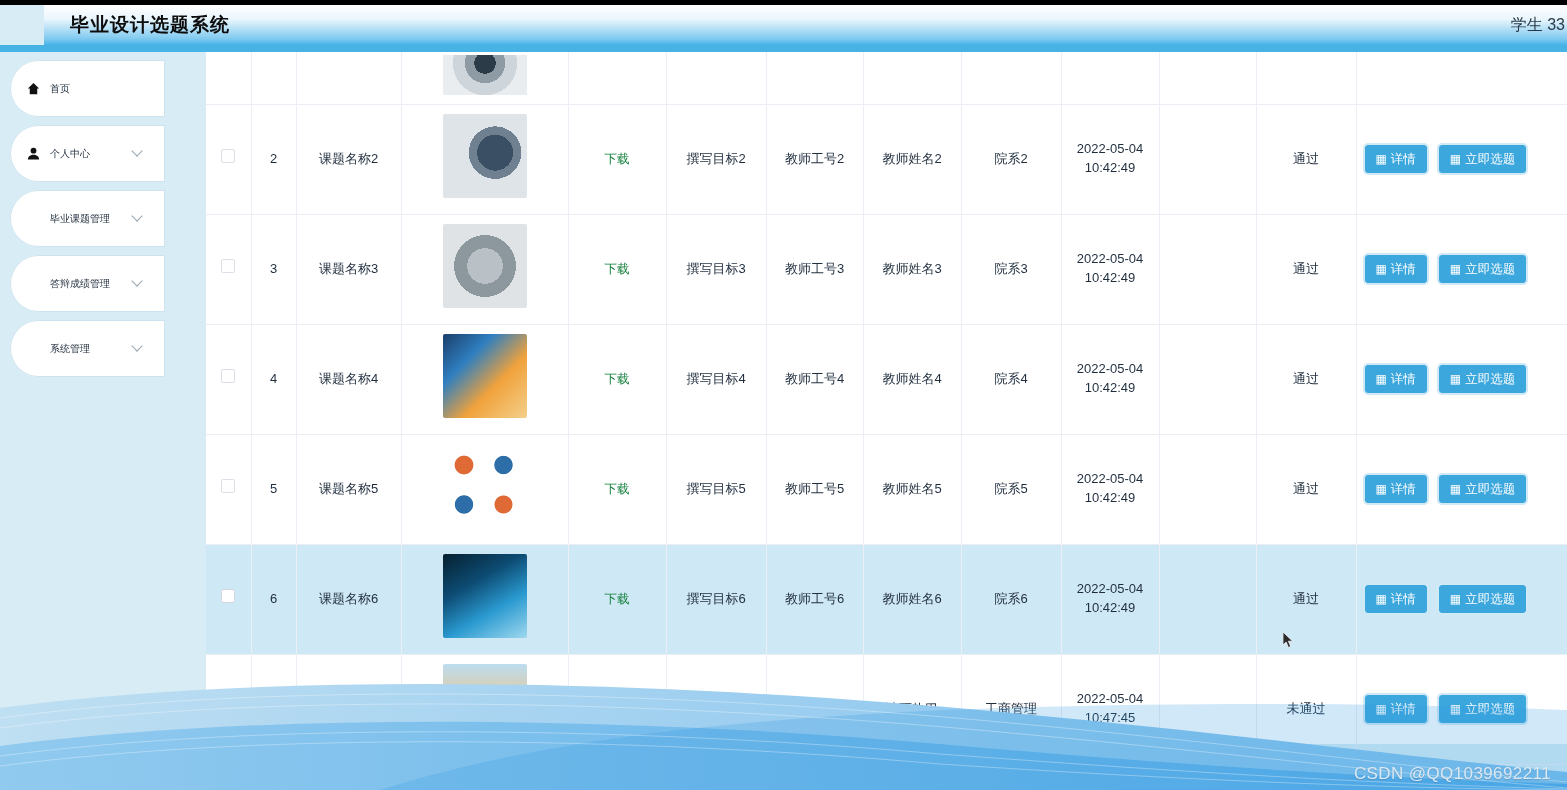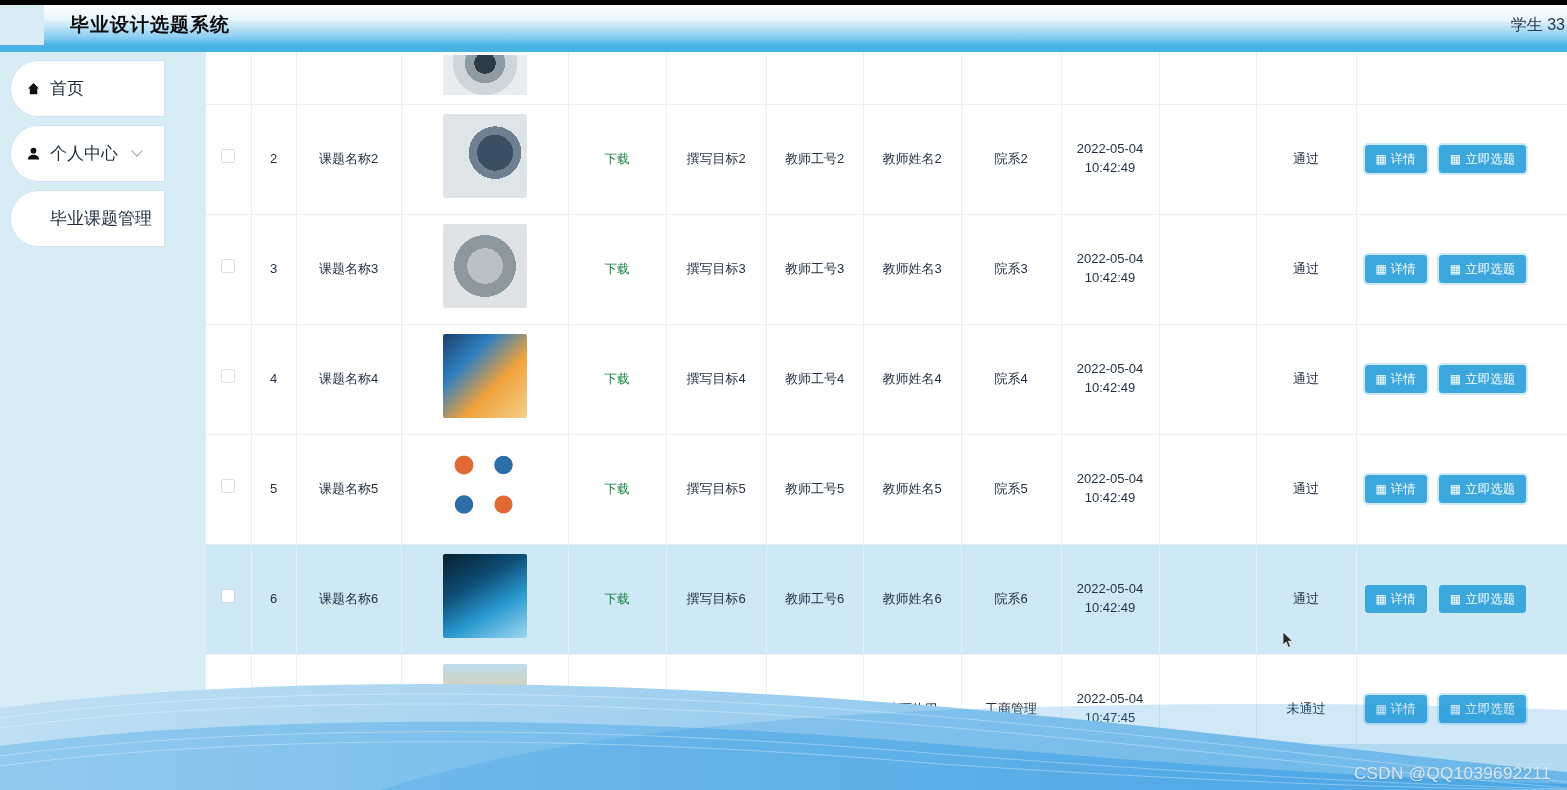--- a/index.html
+++ b/index.html
@@ -65,21 +65,21 @@
     padding-left: 38px;
     border-radius: 28px 0 0 28px;
     box-shadow: none;
   }
   .menu-icon {
     width: 15px; height: 15px; margin-right: 9px;
     display: inline-flex; align-items: center; justify-content: center;
     flex: 0 0 auto;
   }
   .menu-label {
-    font-size: 17px; color: #1f2d3d; white-space: nowrap;
+    font-size: 10px; color: #1f2d3d; white-space: nowrap;
   }
   .menu-item.sub .menu-label { font-size: 13px; color: #2a3b4d; }
   .chevron {
     position: absolute; right: 22px; top: 50%; transform: translateY(-50%);
     width: 10px; height: 10px;
   }
   .chevron:before {
     content: ""; display: block;
     width: 7px; height: 7px;
     border-right: 1.4px solid #9aa7b2;
@@ -262,21 +262,41 @@
         <i></i>
         <i></i>
       </span>
     <span class="menu-label">毕业课题管理</span>
     <span class="chevron"></span>
   </div>
 
 
 
 
-
+  <div class="menu-item">
+    <span class="menu-icon grid-icon">
+        <i></i>
+        <i></i>
+        <i></i>
+        <i></i>
+      </span>
+    <span class="menu-label">答辩成绩管理</span>
+    <span class="chevron"></span>
+  </div>
+
+  <div class="menu-item">
+    <span class="menu-icon grid-icon">
+        <i></i>
+        <i></i>
+        <i></i>
+        <i></i>
+      </span>
+    <span class="menu-label">系统管理</span>
+    <span class="chevron"></span>
+  </div>
 
 </div>
 
 <div class="content">
 
   <div class="table-area">
     <table class="grid">
       <colgroup>
         <col style="width:45px">
         <col style="width:45px">

